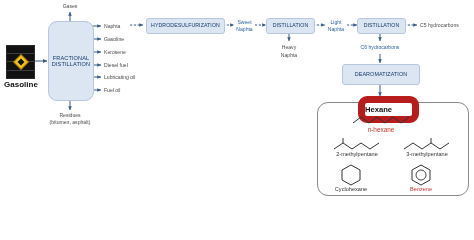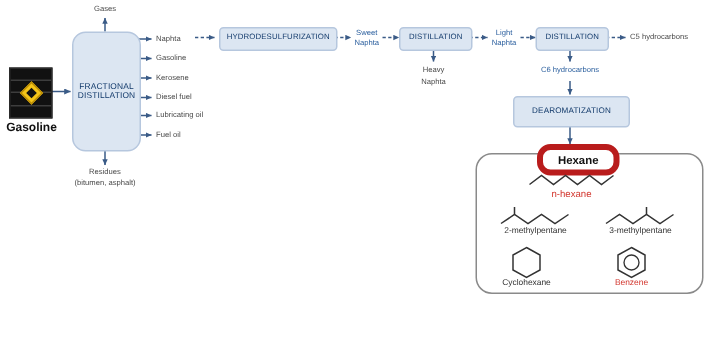--- a/index.html
+++ b/index.html
@@ -27,23 +27,23 @@
            background:#f5c518;border:1px solid #b98c05;}
   .diamond:after{content:"";position:absolute;left:2px;top:2px;right:2px;bottom:2px;
            background:#111;}
 
   svg.overlay{position:absolute;left:0;top:0;width:474px;height:198px;pointer-events:none;}
 
   .hexbox{
     border:1px solid #8a8a8a;border-radius:11px;background:#fff;
   }
   .hexpill{
-    background:#fff;border:4px solid #b91c1c;border-radius:9px;
+    background:#fff;border:7px solid #b91c1c;border-radius:9px;
     font-size:7.6px;font-weight:bold;color:#111;
-    display:flex;align-items:center;justify-content:center;
+    display:flex;align-items:center;
   }
   .mol-cap{font-size:5.6px;color:#333;text-align:center;white-space:nowrap;}
   .mol-cap.red{color:#d2342c;}
   .nhex-cap{font-size:6.4px;color:#d2342c;text-align:center;white-space:nowrap;}
 </style>
 </head>
 <body>
 
 <div id="stage">
 

